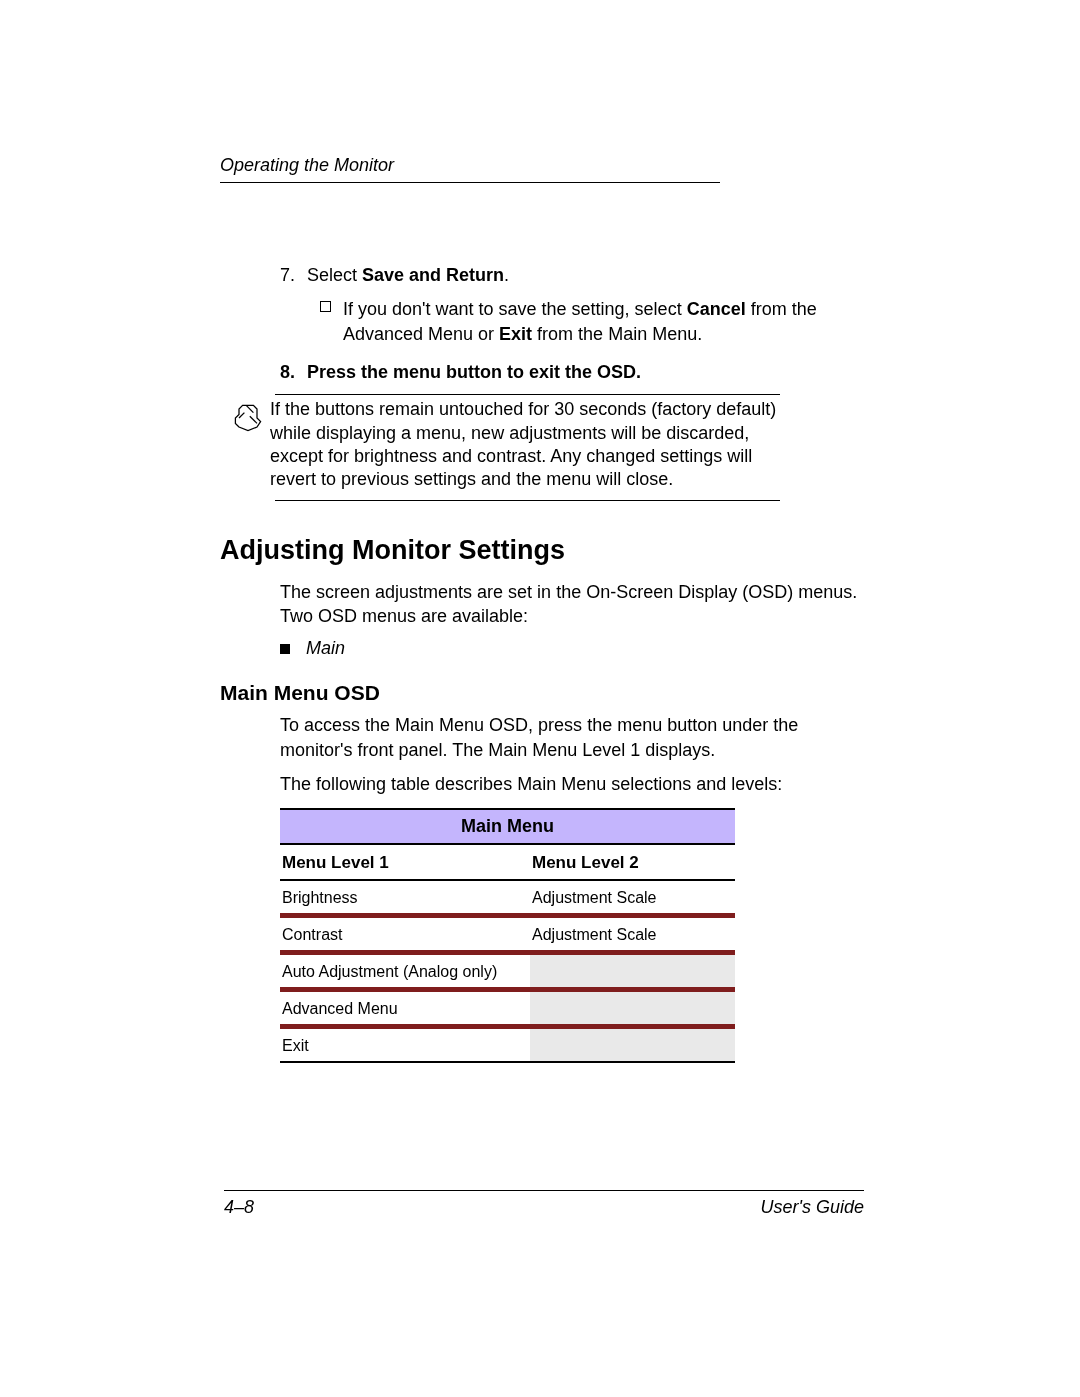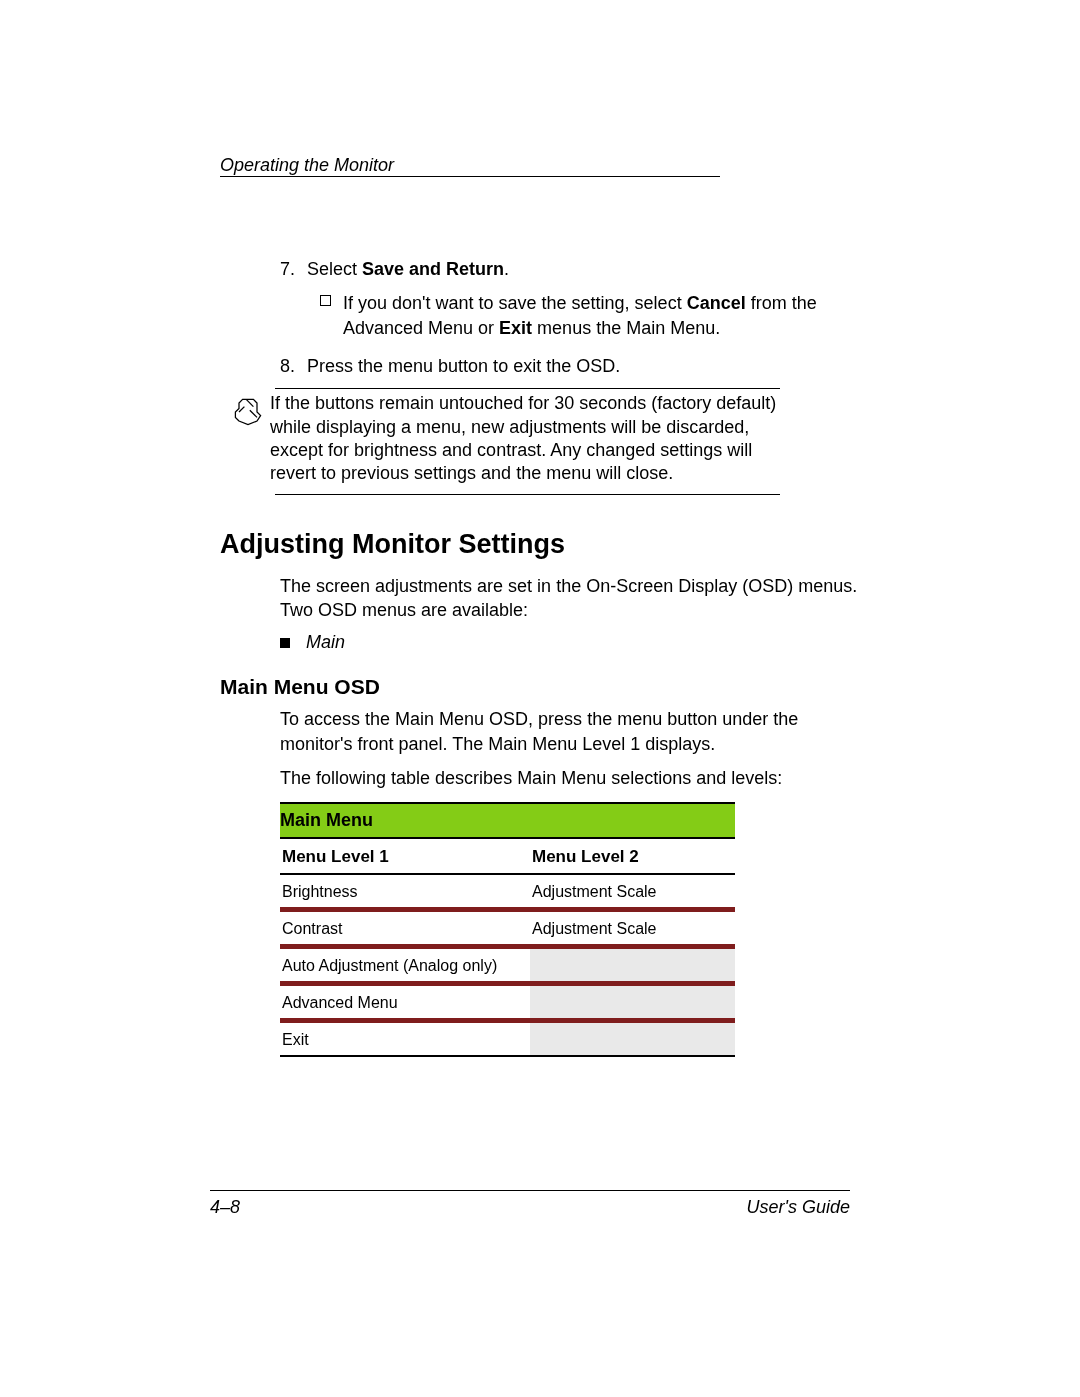--- a/index.html
+++ b/index.html
@@ -14,20 +14,21 @@
   }
   .page {
     position: absolute;
     left: 220px;
     top: 155px;
     width: 640px;
   }
   .running-head {
     font-style: italic;
     font-size: 18px;
+    padding-bottom: 6px;
     border-bottom: 1px solid #000;
     margin-bottom: 80px;
     width: 500px;
   }
   .body-indent { margin-left: 60px; }
   .ol7 {
     font-size: 18px;
     line-height: 1.35;
     margin: 0 0 10px 0;
   }
@@ -44,20 +45,21 @@
     border: 1px solid #000;
     margin-right: 12px;
     margin-top: 4px;
     flex-shrink: 0;
   }
   .sub-item .txt { flex: 1; }
   .ol8 {
     font-size: 18px;
     line-height: 1.35;
     margin: 12px 0 10px 0;
+    font-weight: bold;
   }
   .ol8 .num { display: inline-block; width: 22px; }
   .note-block {
     margin-left: 0;
     margin-top: 4px;
   }
   .note-rule-top, .note-rule-bot {
     border-top: 1px solid #000;
     margin-left: 55px;
     width: 505px;
@@ -106,24 +108,24 @@
     font-size: 21px;
     font-weight: bold;
     margin: 22px 0 8px 0;
   }
   .table-wrap {
     margin-top: 12px;
     width: 455px;
   }
   .t-top { border-top: 2px solid #000; }
   .t-title {
-    text-align: left;
-    font-weight: bold;
-    font-size: 18px;
-    background: #84cc16;
+    text-align: center;
+    font-weight: bold;
+    font-size: 18px;
+    background: #c4b5fd;
     padding: 6px 0;
     border-bottom: 2px solid #000;
   }
   .t-head {
     display: flex;
     font-weight: bold;
     font-size: 17px;
     border-bottom: 2px solid #000;
   }
   .t-head .c1, .t-row .c1 { width: 250px; padding: 8px 4px 6px 2px; }
@@ -131,21 +133,21 @@
   .t-row {
     display: flex;
     font-size: 16px;
     border-bottom: 5px solid #7f1d1d;
   }
   .t-row .c2.empty { background: #e9e9e9; }
   .t-row:last-child { border-bottom: 2px solid #000; }
 
   .footer {
     position: absolute;
-    left: 210px;
+    left: 224px;
     width: 640px;
     top: 1190px;
   }
   .footer-rule { border-top: 1px solid #000; height: 0; margin-bottom: 6px; }
   .footer-row {
     display: flex;
     justify-content: space-between;
     font-style: italic;
     font-size: 18px;
   }
@@ -161,21 +163,21 @@
   <div class="body-indent">
 
     <div class="ol7">
       <span class="num">7.</span>
       <span>Select </span><b>Save and Return</b><span>.</span>
     </div>
 
     <div class="sub-item">
       <span class="bullet-box"></span>
       <span class="txt">
-        <span>If you don't want to save the setting, select </span><b>Cancel</b><span> from the Advanced Menu or </span><b>Exit</b><span> menus the Main Menu.</span>
+        <span>If you don't want to save the setting, select </span><b>Cancel</b><span> from the Advanced Menu or </span><b>Exit</b><span> from the Main Menu.</span>
       </span>
     </div>
 
     <div class="ol8">
       <span class="num">8.</span>
       <span>Press the menu button to exit the OSD.</span>
     </div>
   </div>
 
   <div class="note-block">

